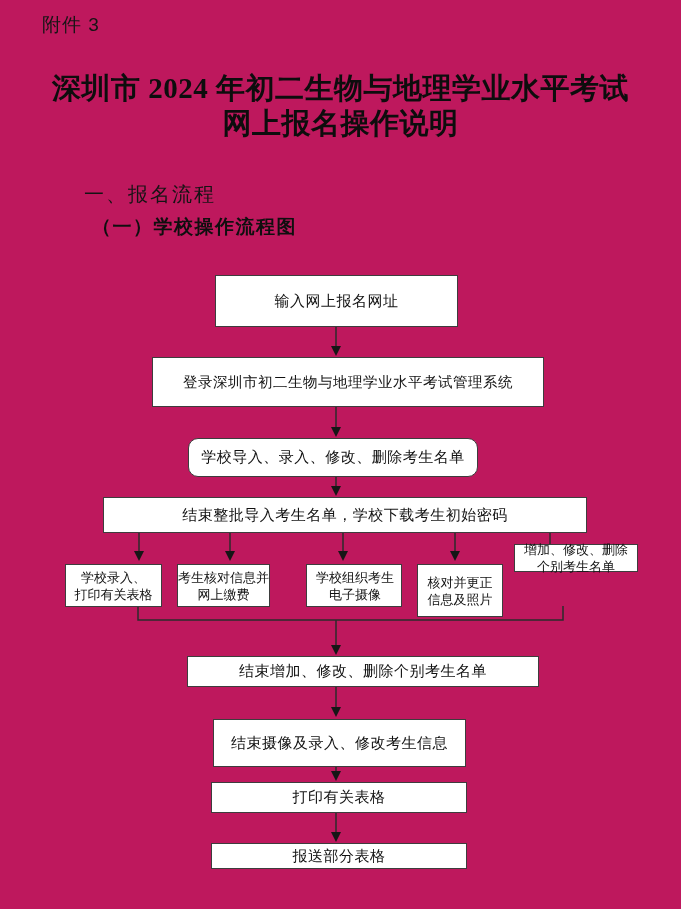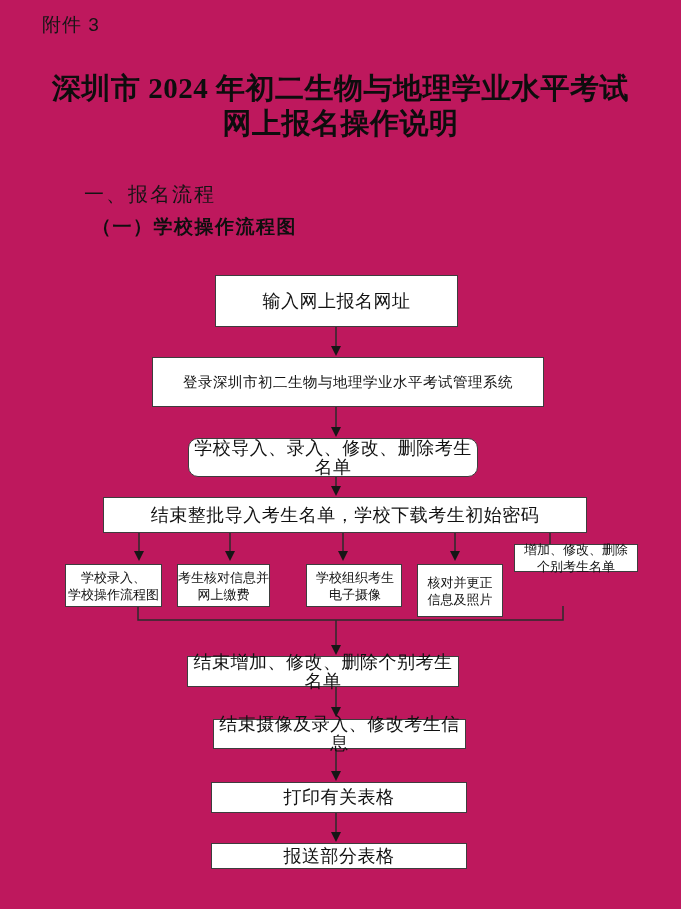--- a/index.html
+++ b/index.html
@@ -68,37 +68,37 @@
   .node {
     position: absolute;
     box-sizing: border-box;
     border: 1.5px solid #3d3d3d;
     background: #ffffff;
     display: flex;
     align-items: center;
     justify-content: center;
     text-align: center;
     white-space: pre-line;
-    font-size: 18px;
+    font-size: 15px;
     line-height: 19px;
     letter-spacing: 0.5px;
     color: #111111;
   }
   .node.small { font-size: 13px; line-height: 17px; letter-spacing: 0; }
   #n1  { left: 215px; top: 275px; width: 243px; height: 52px; }
   #n2  { left: 152px; top: 357px; width: 392px; height: 50px; font-size: 14.5px; }
   #n3  { left: 188px; top: 438px; width: 290px; height: 39px; border-radius: 10px; }
   #n4  { left: 103px; top: 497px; width: 484px; height: 36px; }
   #n5a { left: 65px;  top: 564px; width: 97px;  height: 43px; }
   #n5b { left: 177px; top: 564px; width: 93px;  height: 43px; }
   #n5c { left: 306px; top: 564px; width: 96px;  height: 43px; justify-content: flex-start; text-align: center; padding-left: 9px; }
   #n5d { left: 417px; top: 564px; width: 86px;  height: 53px; }
   #n5e { left: 514px; top: 544px; width: 124px; height: 28px; }
-  #n6  { left: 187px; top: 656px; width: 272px; height: 31px; }
-  #n7  { left: 213px; top: 719px; width: 253px; height: 30px; }
+  #n6  { left: 187px; top: 656px; width: 352px; height: 31px; }
+  #n7  { left: 213px; top: 719px; width: 253px; height: 48px; }
   #n8  { left: 211px; top: 782px; width: 256px; height: 31px; }
   #n9  { left: 211px; top: 843px; width: 256px; height: 26px; }
 </style>
 </head>
 <body>
 
 <div class="page">
 
   <div class="attachment-label">附件 3</div>
 
@@ -171,21 +171,21 @@
 
   <div class="node" id="n1">输入网上报名网址</div>
 
   <div class="node" id="n2">登录深圳市初二生物与地理学业水平考试管理系统</div>
 
   <div class="node" id="n3">学校导入、录入、修改、删除考生名单</div>
 
   <div class="node" id="n4">结束整批导入考生名单，学校下载考生初始密码</div>
 
   <div class="node small" id="n5a">学校录入、
-学校操作流程图</div>
+打印有关表格</div>
 
   <div class="node small" id="n5b">考生核对信息并
 网上缴费</div>
 
   <div class="node small" id="n5c">学校组织考生
 电子摄像</div>
 
   <div class="node small" id="n5d">核对并更正
 信息及照片</div>
 

